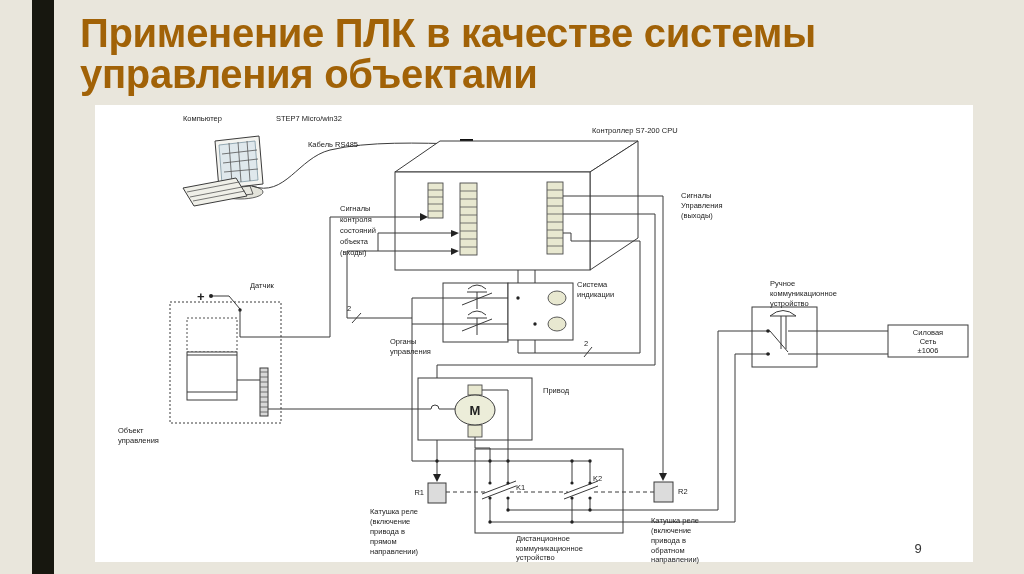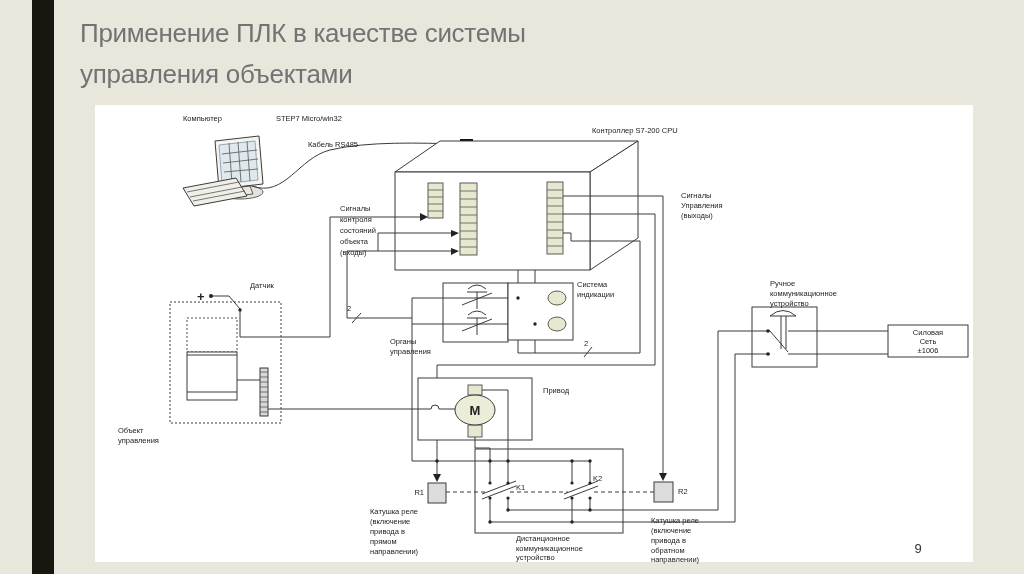--- a/index.html
+++ b/index.html
@@ -1,21 +1,21 @@
 <!DOCTYPE html>
 <html><head>
 <meta charset="utf-8">
 <style>
   html,body{margin:0;padding:0;}
   body{width:1024px;height:574px;position:relative;overflow:hidden;
        background:#e9e6dc;font-family:"Liberation Sans",sans-serif;}
   .accent-bar{position:absolute;left:32px;top:0;width:22px;height:574px;background:#17170f;}
   .panel{position:absolute;left:95px;top:105px;width:878px;height:457px;background:#ffffff;}
-  .title{position:absolute;left:80px;top:13px;width:900px;color:#737373;
-         font-size:26px;line-height:41px;font-weight:400;letter-spacing:-0.3px;}
+  .title{position:absolute;left:80px;top:13px;width:900px;color:#a16207;
+         font-size:40px;line-height:41px;font-weight:700;letter-spacing:-0.3px;}
   .page-number{position:absolute;left:908px;top:541px;width:20px;text-align:center;
                color:#333;font-size:13px;}
   svg.diagram{position:absolute;left:0;top:0;}
   svg .ln{stroke:#3b3b3b;stroke-width:1;fill:none;}
   svg .lnthin{stroke:#555;stroke-width:0.8;fill:none;}
   svg .dash{stroke:#3b3b3b;stroke-width:1;fill:none;stroke-dasharray:4 3;}
   svg .dot{fill:#222;}
   svg .arr{fill:#222;stroke:none;}
   svg text{font-family:"Liberation Sans",sans-serif;font-size:7.5px;fill:#222;}
   svg text.big{font-size:13px;font-weight:bold;}

